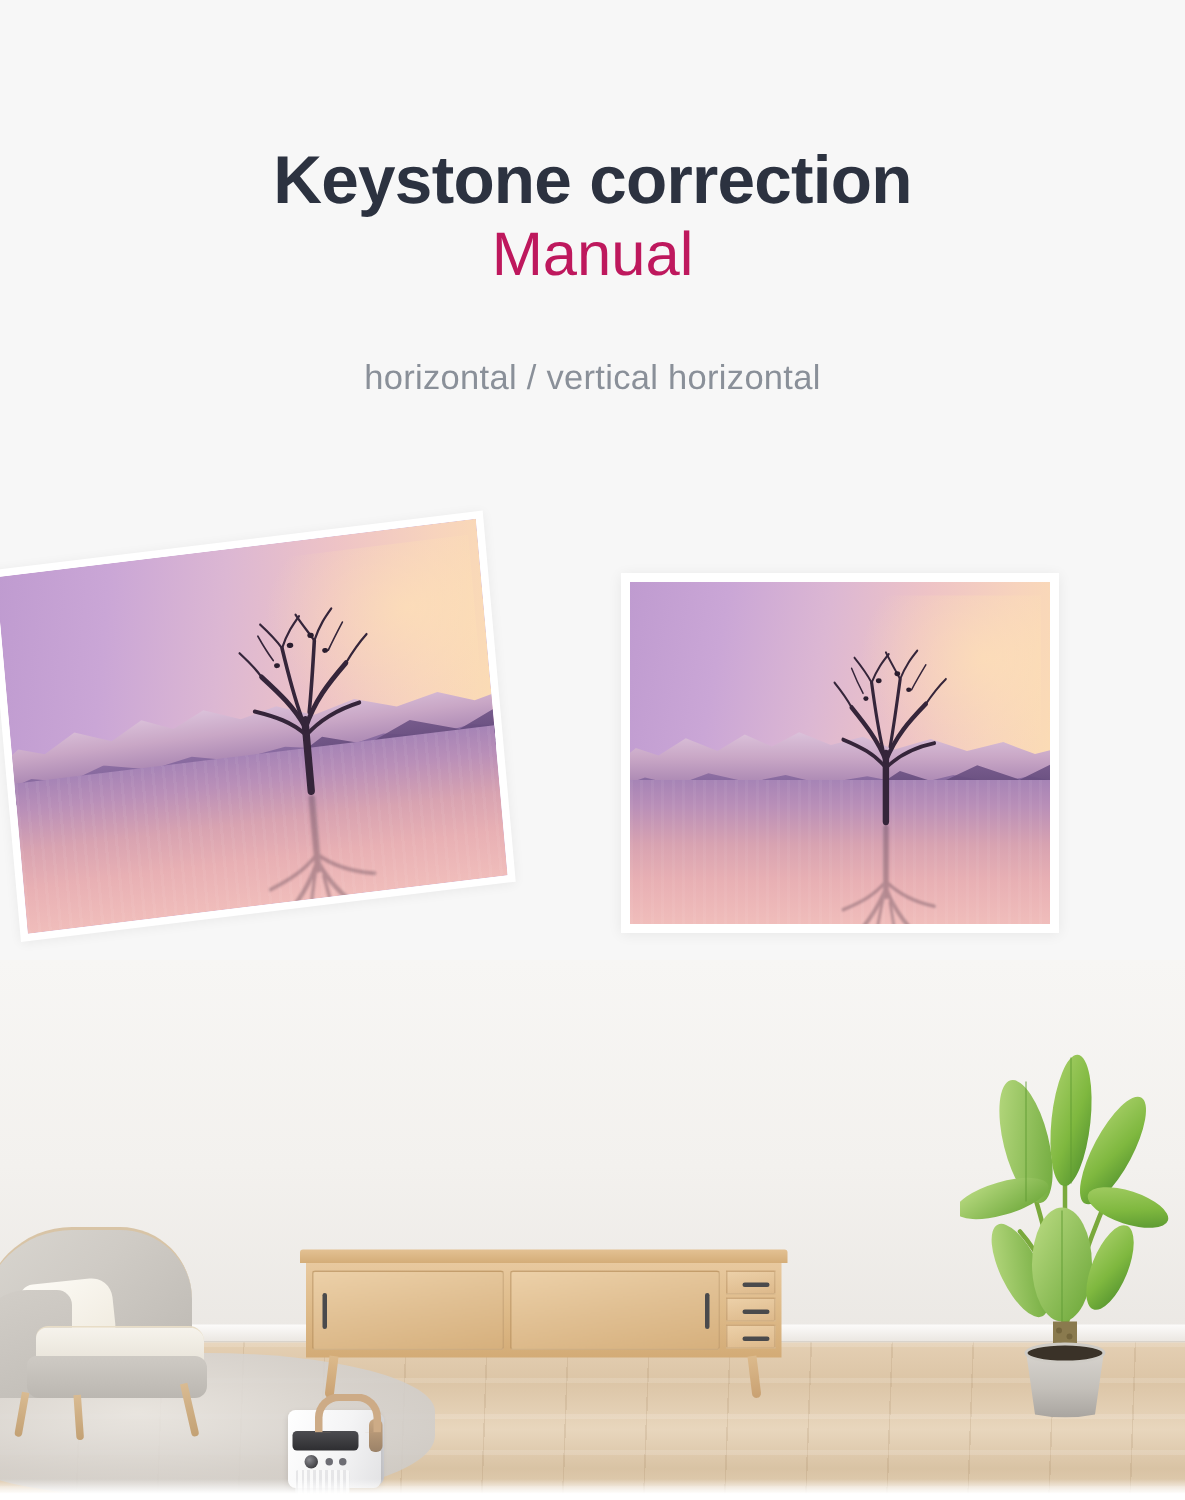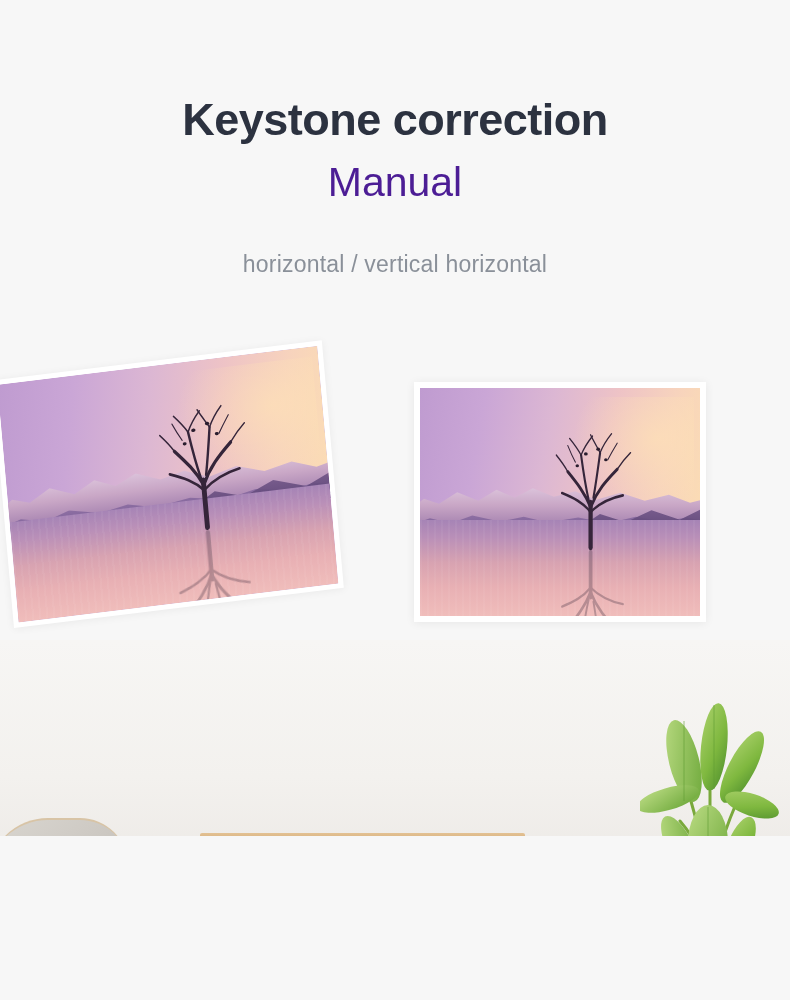--- a/index.html
+++ b/index.html
@@ -6,31 +6,31 @@
   * { margin:0; padding:0; box-sizing:border-box; }
   html,body { width:790px; height:1000px; }
   body{
     font-family:"Liberation Sans", sans-serif;
     background:#f7f7f7;
     overflow:hidden;
     position:relative;
   }
 
   
-  .stage{ position:relative; width:790px; height:836px; overflow:hidden; background:#f7f7f7; }
+  .stage{ position:relative; width:790px; height:1000px; overflow:hidden; background:#f7f7f7; }
 
   
   .headings{ position:absolute; top:0; left:0; width:790px; text-align:center; padding-top:96px; }
   .title{
     font-size:45px; font-weight:700; letter-spacing:-0.5px;
     color:#2c3240; line-height:1.05;
   }
   .subtitle{
-    font-size:41px; font-weight:400; color:#4c1d95;
-    line-height:1.25; margin-top:14px;
+    font-size:41px; font-weight:400; color:#be185d;
+    line-height:1.25; margin-top:1px;
   }
   .tagline{
     font-size:23px; font-weight:400; color:#8a9099;
     margin-top:42px; letter-spacing:.2px;
   }
 
   
   .demo{ position:absolute; left:0; top:370px; width:790px; height:270px; }
 
   

